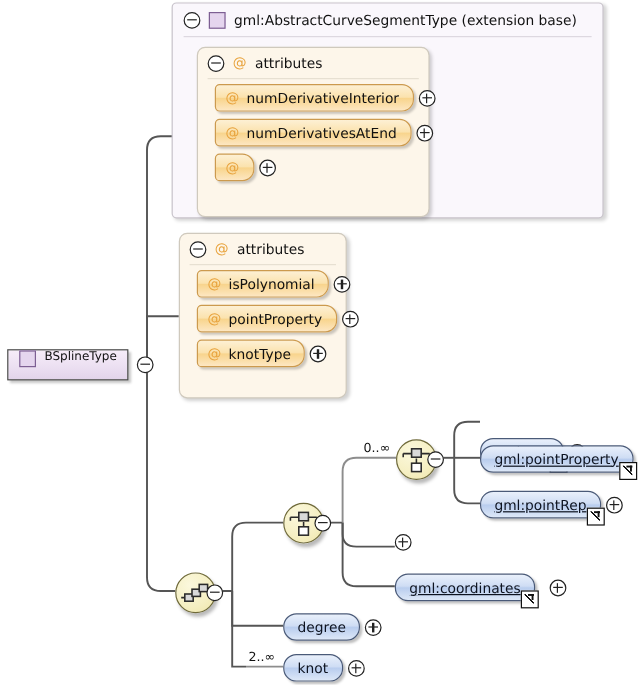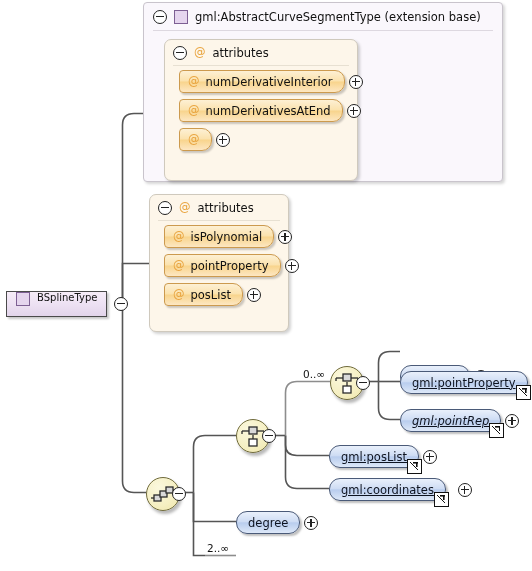--- a/index.html
+++ b/index.html
@@ -195,21 +195,21 @@
         <span class="attr-pill">
           <span class="at-glyph">@</span>
           <span>pointProperty</span>
         </span>
         <span class="pm plus"></span>
       </div>
 
       <div class="attr-row">
         <span class="attr-pill">
           <span class="at-glyph">@</span>
-          <span>posList</span>
+          <span>knotType</span>
         </span>
         <span class="pm plus"></span>
       </div>
 
     </div>
   </div>
 
   <div class="comp" style="left:146px;top:477px;">
     <svg width="32" height="32" viewBox="0 0 32 32">
       <g stroke="#2b2b2b" stroke-width="1.3" fill="#d9d9d9">
@@ -271,46 +271,48 @@
   </div>
 
   <div class="elem-row" style="left:400px;top:371px;">
     <span class="elem-pill ref">
       <span class="lbl">gml:pointProperty</span>
       <span class="ref-arrow"></span>
     </span>
     <span class="pm plus"></span>
   </div>
 
-  <div class="elem-row" style="left:400px;top:409px;font-style:italic;">
+  <div class="elem-row" style="left:400px;top:409px;">
     <span class="elem-pill ref">
       <span class="lbl">gml:pointRep</span>
       <span class="ref-arrow"></span>
     </span>
     <span class="pm plus"></span>
   </div>
 
   <div class="elem-row" style="left:329px;top:445px;">
-    <span class="elem-pill ref">
-      <span class="lbl">gml:posList</span>
-      <span class="ref-arrow"></span>
-    </span>
     <span class="pm plus"></span>
   </div>
 
   <div class="elem-row" style="left:329px;top:478px;gap:12px;">
     <span class="elem-pill ref">
       <span class="lbl">gml:coordinates</span>
       <span class="ref-arrow"></span>
     </span>
     <span class="pm plus"></span>
   </div>
 
   <div class="elem-row" style="left:236px;top:511px;align-items:center;">
     <span class="elem-pill">
       <span class="lbl">degree</span>
     </span>
     <span class="pm plus"></span>
   </div>
 
   <span class="cardinality" style="left:207px;top:542px;">2..∞</span>
+  <div class="elem-row" style="left:236px;top:545px;">
+    <span class="elem-pill">
+      <span class="lbl">knot</span>
+    </span>
+    <span class="pm plus"></span>
+  </div>
 
 </div>
 
 </body></html>

